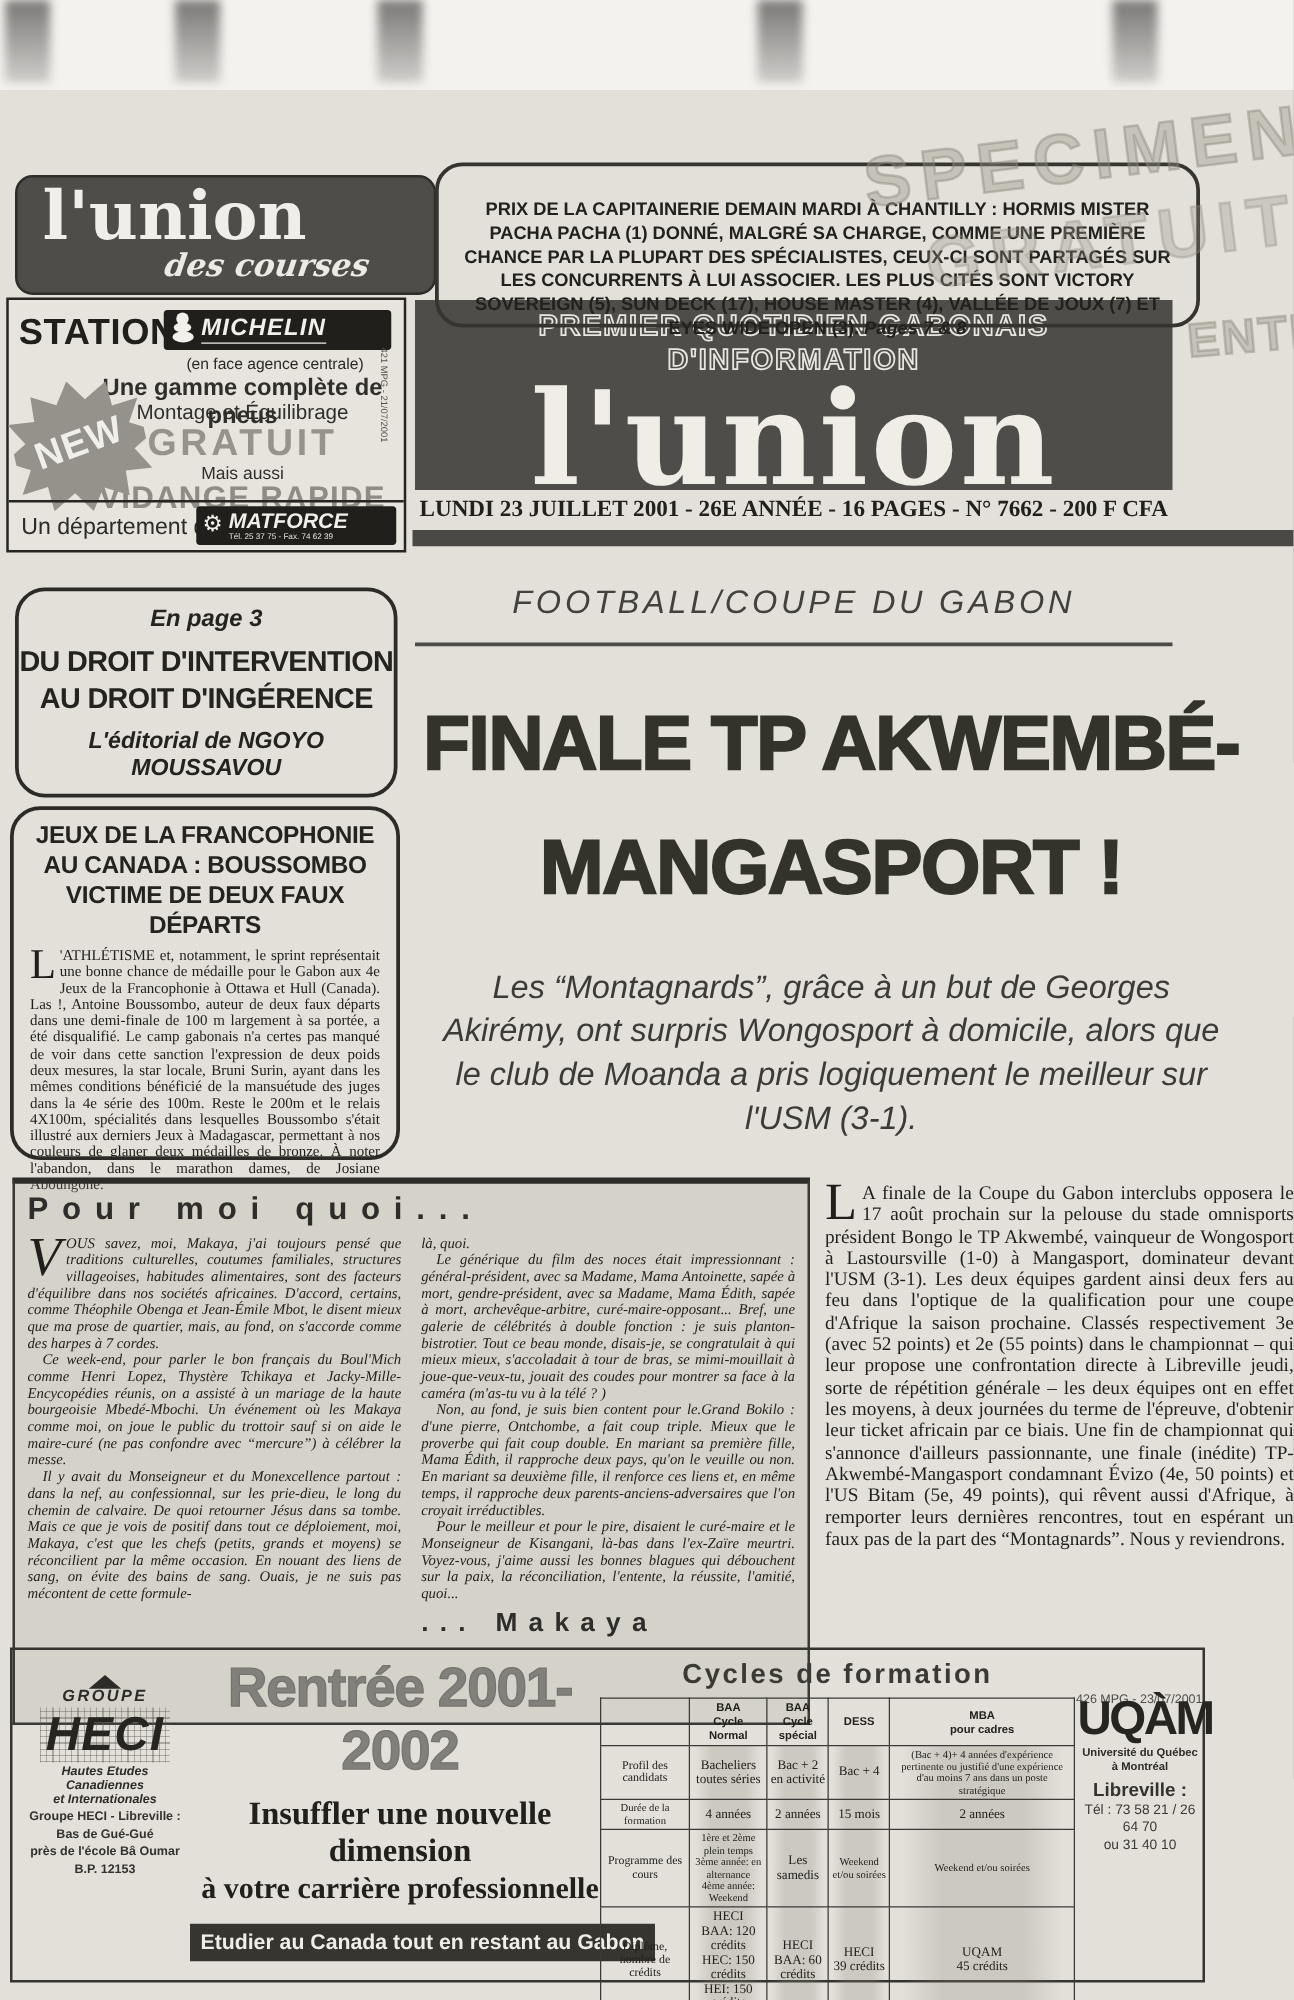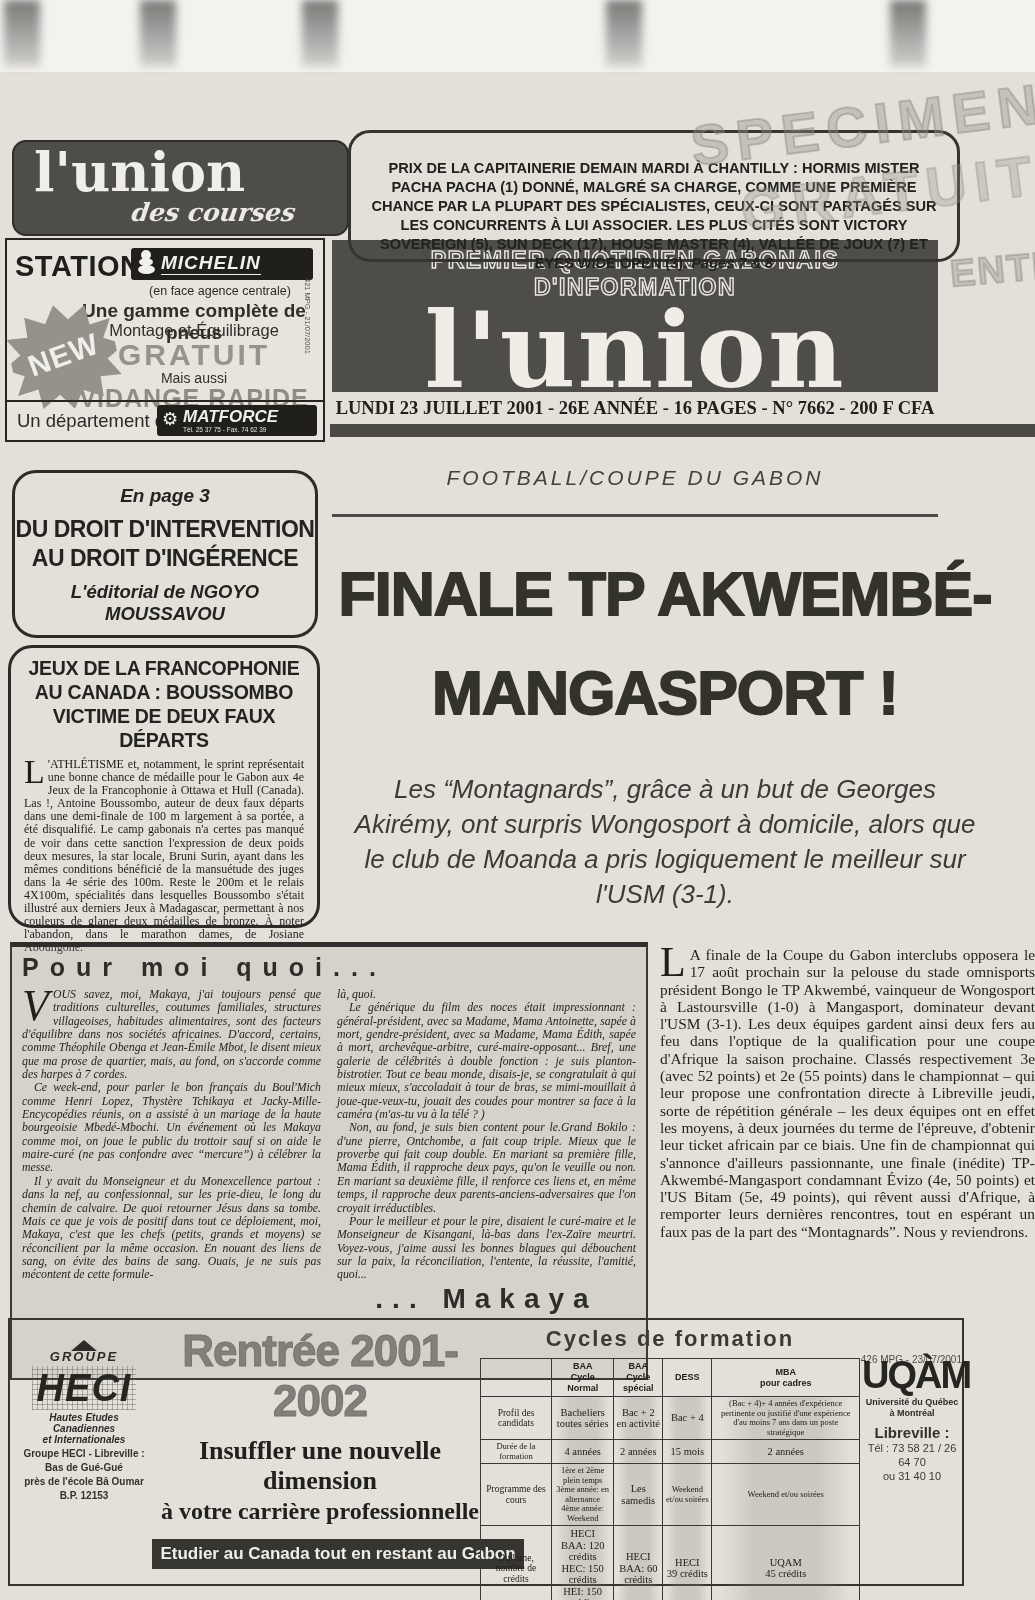--- a/index.html
+++ b/index.html
@@ -76,40 +76,40 @@
   #page3 .t{margin-top:8px;font-size:23px;font-weight:800;line-height:29px;letter-spacing:-0.5px;}
   #page3 .b{margin-top:8px;font-style:italic;font-weight:800;font-size:18.5px;}
   #franco{left:8px;top:645px;width:312px;height:283px;padding:8px 13px;}
   #franco .t{text-align:center;font-size:19.5px;font-weight:800;line-height:24px;letter-spacing:-0.3px;}
   #franco .body{margin-top:6px;font-family:"Liberation Serif",serif;font-size:12px;line-height:13.1px;
                 text-align:justify;color:#1f1e1a;}
   .dropcap{float:left;font-family:"Liberation Serif",serif;font-weight:400;}
   #franco .dropcap{font-size:34px;line-height:27px;padding-right:3px;}
 
   
-  #kicker{left:335px;top:466px;width:600px;text-align:center;font-style:italic;font-size:21px;
+  #kicker{left:335px;top:466px;width:600px;text-align:center;font-style:italic;font-size:26px;
           letter-spacing:3px;color:#42413c;}
   #thin-rule{left:332px;top:514px;width:606px;height:3px;background:#4c4b47;}
   #headline{left:325px;top:545px;width:680px;text-align:center;font-size:61px;font-weight:800;
             line-height:99px;color:#34332b;-webkit-text-stroke:1.8px #34332b;letter-spacing:-1px;}
   #subhead{left:350px;top:772px;width:630px;text-align:center;font-style:italic;font-size:26px;
            line-height:35px;color:#3c3b36;}
 
   
   #makaya{left:10px;top:942px;width:638px;height:438px;border:2px solid #3a3936;border-top:5px solid #2e2d2a;
           background:rgba(158,155,146,.20);box-sizing:border-box;padding:6px 10px;}
   #makaya .title{font-size:25px;font-weight:800;letter-spacing:11px;color:#2e2d29;}
   #makaya .cols{display:flex;gap:16px;margin-top:6px;}
   #makaya .col{width:300px;font-family:"Liberation Serif",serif;font-style:italic;font-size:11.8px;
                line-height:13.35px;text-align:justify;color:#211f1b;}
   #makaya p{margin:0;}
   #makaya p.ind{text-indent:12px;}
   #makaya .dropcap{font-size:44px;line-height:36px;padding-right:4px;font-style:italic;}
-  #makaya .sig{margin-top:10px;text-align:center;font-style:normal;font-family:"Liberation Sans",sans-serif;
-               font-weight:800;font-size:28px;letter-spacing:9px;color:#2e2d29;}
+  #makaya .sig{margin-top:10px;text-align:left;font-style:normal;font-family:"Liberation Sans",sans-serif;
+               font-weight:800;font-size:21px;letter-spacing:9px;color:#2e2d29;}
 
   
   #finalart{left:660px;top:946px;width:375px;font-family:"Liberation Serif",serif;font-size:15.4px;
             line-height:17.3px;text-align:justify;color:#201f1b;}
   #finalart .dropcap{font-size:42px;line-height:33px;padding-right:4px;}
 
   
   #printref{left:856px;top:1354px;width:106px;text-align:right;font-size:10px;color:#4d4c47;}
   #heci{left:8px;top:1318px;width:956px;height:268px;border:2px solid #35342f;box-sizing:border-box;}
   #heci .in{position:absolute;}

